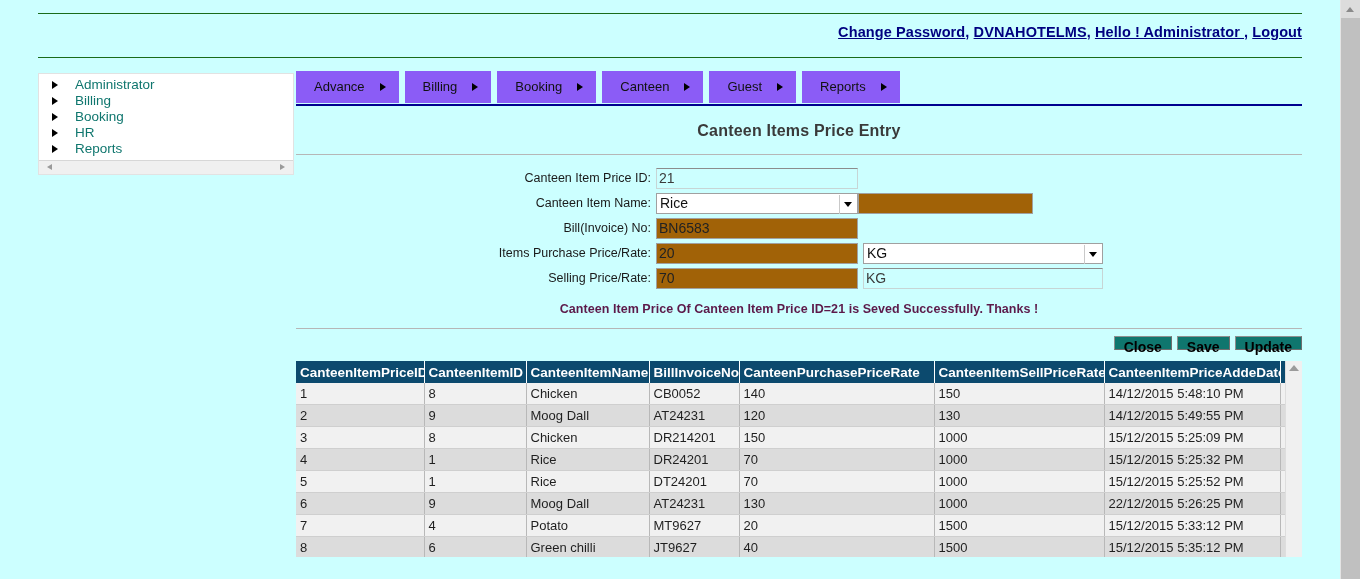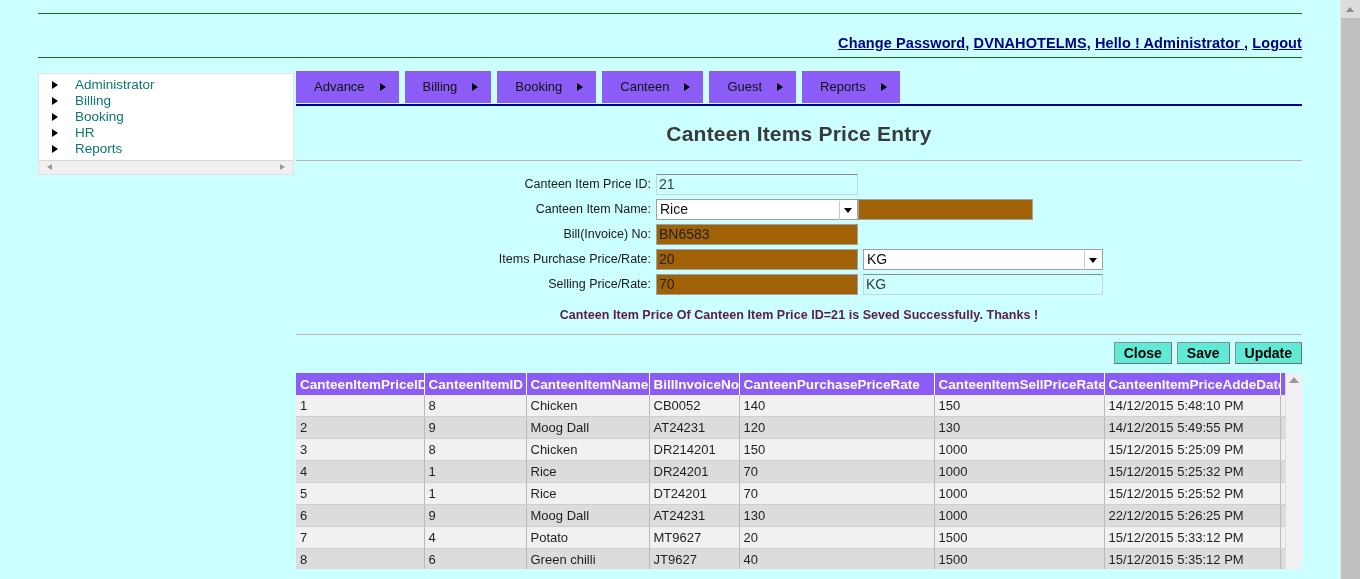--- a/index.html
+++ b/index.html
@@ -69,21 +69,21 @@
     left: 38px; top: 13px;
     width: 1264px;
   }
   #hdr-rule-bottom {
     position: absolute;
     left: 38px; top: 57px;
     width: 1264px;
   }
   #account-bar {
     position: absolute;
-    left: 38px; top: 35px;
+    left: 38px; top: 24px;
     width: 1264px;
     text-align: right;
     font-size: 14.5px;
     color: #000080;
     font-weight: bold;
     letter-spacing: 0.1px;
   }
   #account-bar a {
     color: #000080;
     text-decoration: underline;
@@ -191,21 +191,21 @@
     width: 1006px;
     height: 0;
     border-top: 2px solid #00008f;
   }
 
   
   #page-title {
     margin: 0;
     padding-top: 19px;
     text-align: center;
-    font-size: 21px;
+    font-size: 16px;
     font-weight: bold;
     color: #3a3a3a;
     letter-spacing: 0.2px;
   }
   #title-rule {
     margin: 14px 0 0 0;
     height: 0;
     border: 0;
     border-top: 1px solid #b6b6b6;
     width: 1006px;
@@ -308,27 +308,27 @@
   }
 
   
   #button-bar {
     text-align: right;
     padding-top: 7px;
     font-size: 0;
   }
   .btn {
     display: inline-block;
-    height: 22px;
+    height: 14px;
     line-height: 21px;
     font-size: 14px;
     font-weight: bold;
     font-family: "Liberation Sans", sans-serif;
     color: #000000;
-    background: #5eead4;
+    background: #0f766e;
     border: 1px solid #8f8f8f;
     border-right-color: #6e6e6e;
     border-bottom-color: #6e6e6e;
     padding: 0 9px;
     margin-left: 5px;
     box-sizing: border-box;
     cursor: default;
   }
 
   
@@ -364,21 +364,21 @@
     overflow: hidden;
   }
   table.grid {
     border-collapse: collapse;
     table-layout: fixed;
     width: 1030px;
     font-size: 13px;
     font-family: "Liberation Sans", sans-serif;
   }
   table.grid th {
-    background: #8b5cf6;
+    background: #0c4a6e;
     color: #ffffff;
     font-weight: bold;
     font-size: 13.5px;
     text-align: left;
     padding: 3px 3px 3px 4px;
     height: 16px;
     border-right: 1px solid #ffffff;
     white-space: nowrap;
     overflow: hidden;
   }

